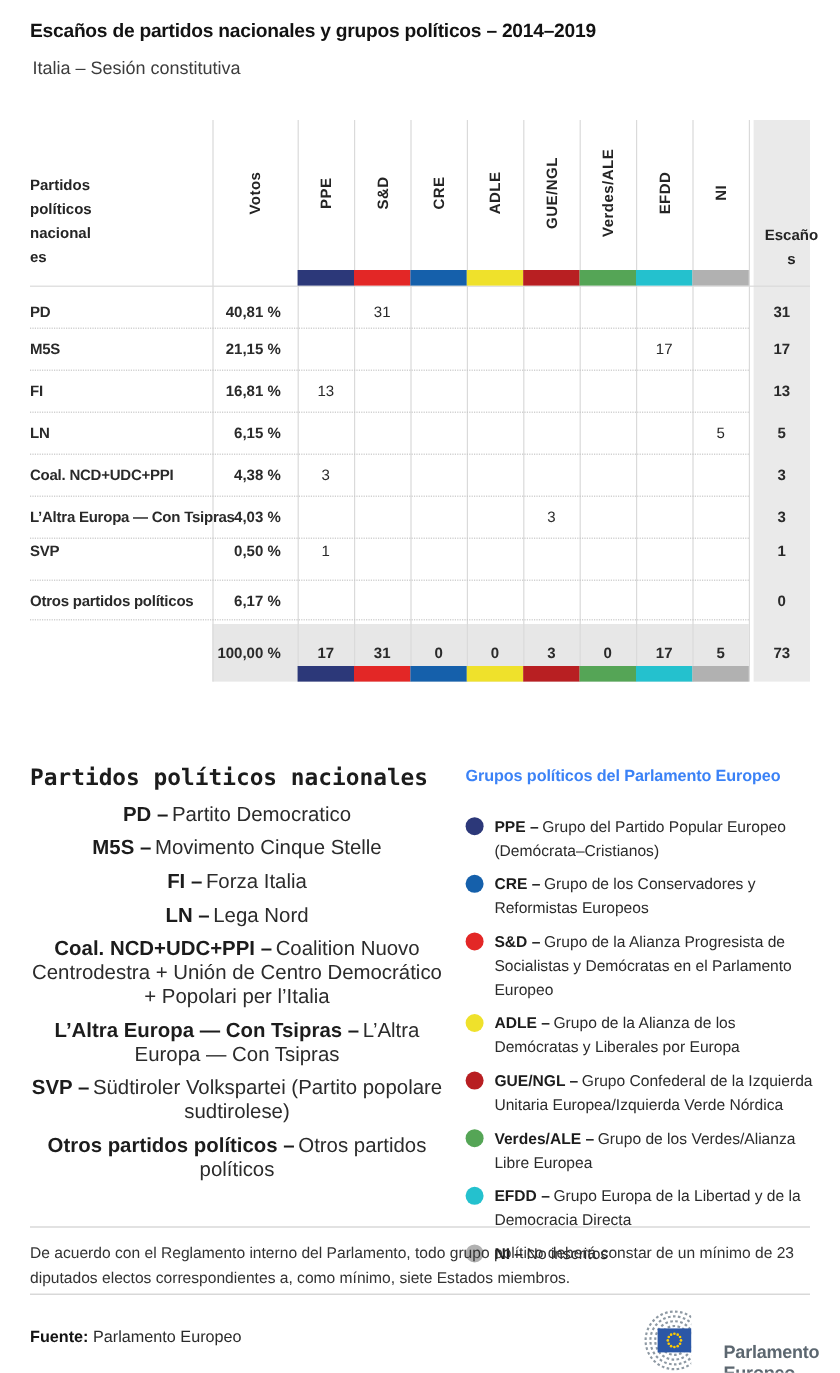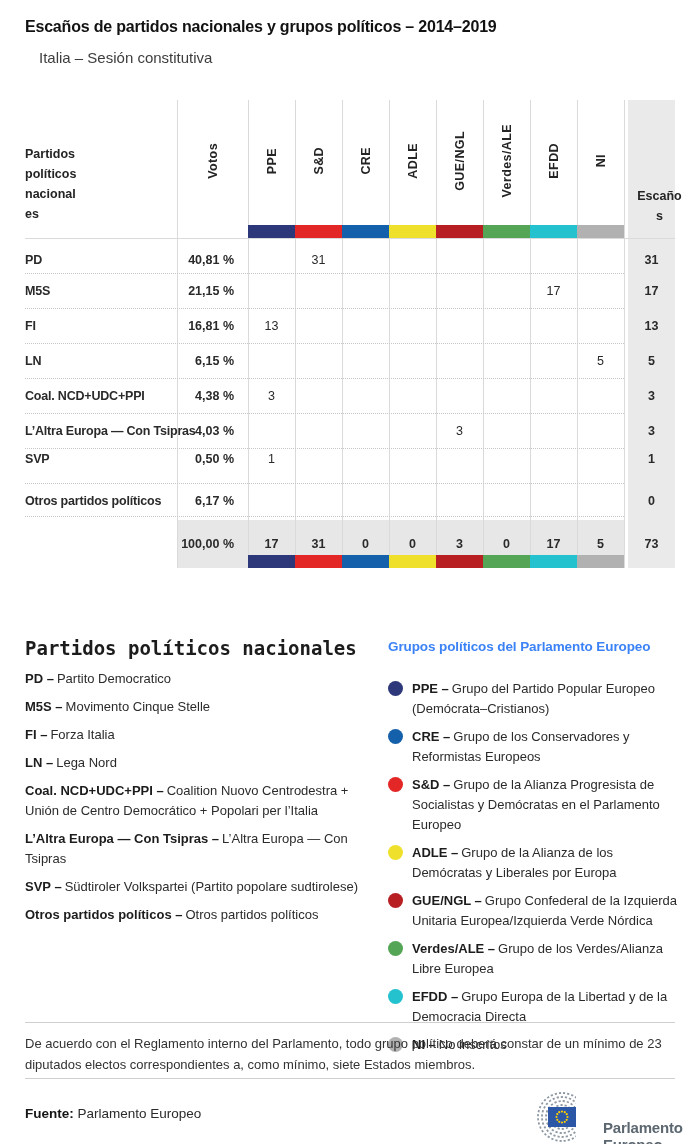--- a/index.html
+++ b/index.html
@@ -2,21 +2,21 @@
 <html><head>
 <meta charset="utf-8">
 <style>
   * { margin:0; padding:0; box-sizing:border-box; }
   body { background:#fff; }
   .page {
     position:relative; width:700px; height:1144px; background:#ffffff;
     font-family:"Liberation Sans", sans-serif; color:#1d1d1d; overflow:hidden;
   }
   .title { position:absolute; left:25px; top:18px; font-size:16px; font-weight:700; color:#121212; letter-spacing:-0.2px; }
-  .subtitle { position:absolute; left:27px; top:49px; font-size:15px; font-weight:400; color:#3d3d3d;margin-left:12px; }
+  .subtitle { position:absolute; left:27px; top:49px; font-size:15px; font-weight:400; color:#3d3d3d; }
 
   
   .tbl { position:absolute; left:25px; top:100px; width:650px; height:468px; font-size:12.5px; }
   .escbg { position:absolute; left:603px; top:0; width:47px; height:468px; background:#eaeaea; }
   .totbg { position:absolute; left:152px; top:420px; width:447px; height:48px; background:#e7e7e7; }
   .vl { position:absolute; top:0; width:1px; height:468px; background:#dadada; }
   .sl { position:absolute; left:0; top:138px; width:650px; height:1px; background:#dadada; }
   .dl { position:absolute; left:0; width:599px; border-top:1px dotted #c6c6c6; }
   .g0{left:223px}.g1{left:270px}.g2{left:317px}.g3{left:364px}
   .g4{left:411px}.g5{left:458px}.g6{left:505px}.g7{left:552px}
@@ -35,21 +35,21 @@
   .c-seat { width:47px; justify-content:center; }
   .c-esc { left:603px; width:47px; justify-content:center; font-weight:700; }
   .r0{top:142px}.r1{top:173px}.r2{top:208px}.r3{top:243px}
   .r4{top:278px}.r5{top:313px}.r6{top:341px}.r7{top:383px}
   .trow.total { top:420px; height:48px; }
   .trow.total .cell { font-weight:700; }
 
   
   .leg-parties { position:absolute; left:25px; top:637px; width:345px; }
   .leg-parties h3 { font-family:"DejaVu Sans Mono", monospace; font-size:19px; font-weight:700; color:#1c1c1c; margin-bottom:10px; }
-  .leg-parties p { font-size:13px; line-height:20px; color:#2b2b2b; margin-top:8px; }
+  .leg-parties p { font-size:17px; line-height:20px; color:#2b2b2b; margin-top:8px;text-align:center; }
   .abbr { font-weight:700; color:#1c1c1c; margin-right:3px; }
   .leg-groups { position:absolute; left:388px; top:639px; width:296px; }
   .leg-groups h3 { font-size:13.5px; font-weight:700; color:#3b82f6; margin-bottom:25px; letter-spacing:-0.1px; }
   .leg-groups .item { display:flex; gap:9px; margin-top:8px; font-size:13px; line-height:20px; color:#2b2b2b; }
   .dot { width:15px; height:15px; border-radius:50%; flex:none; margin-top:2px; background:#999; }
 
   
   .hr1 { position:absolute; left:25px; top:1022px; width:650px; height:1px; background:#cfcfcf; }
   .hr2 { position:absolute; left:25px; top:1078px; width:650px; height:1px; background:#cfcfcf; }
   .note { position:absolute; left:25px; top:1033px; width:640px; font-size:13px; line-height:21px; color:#333; }

